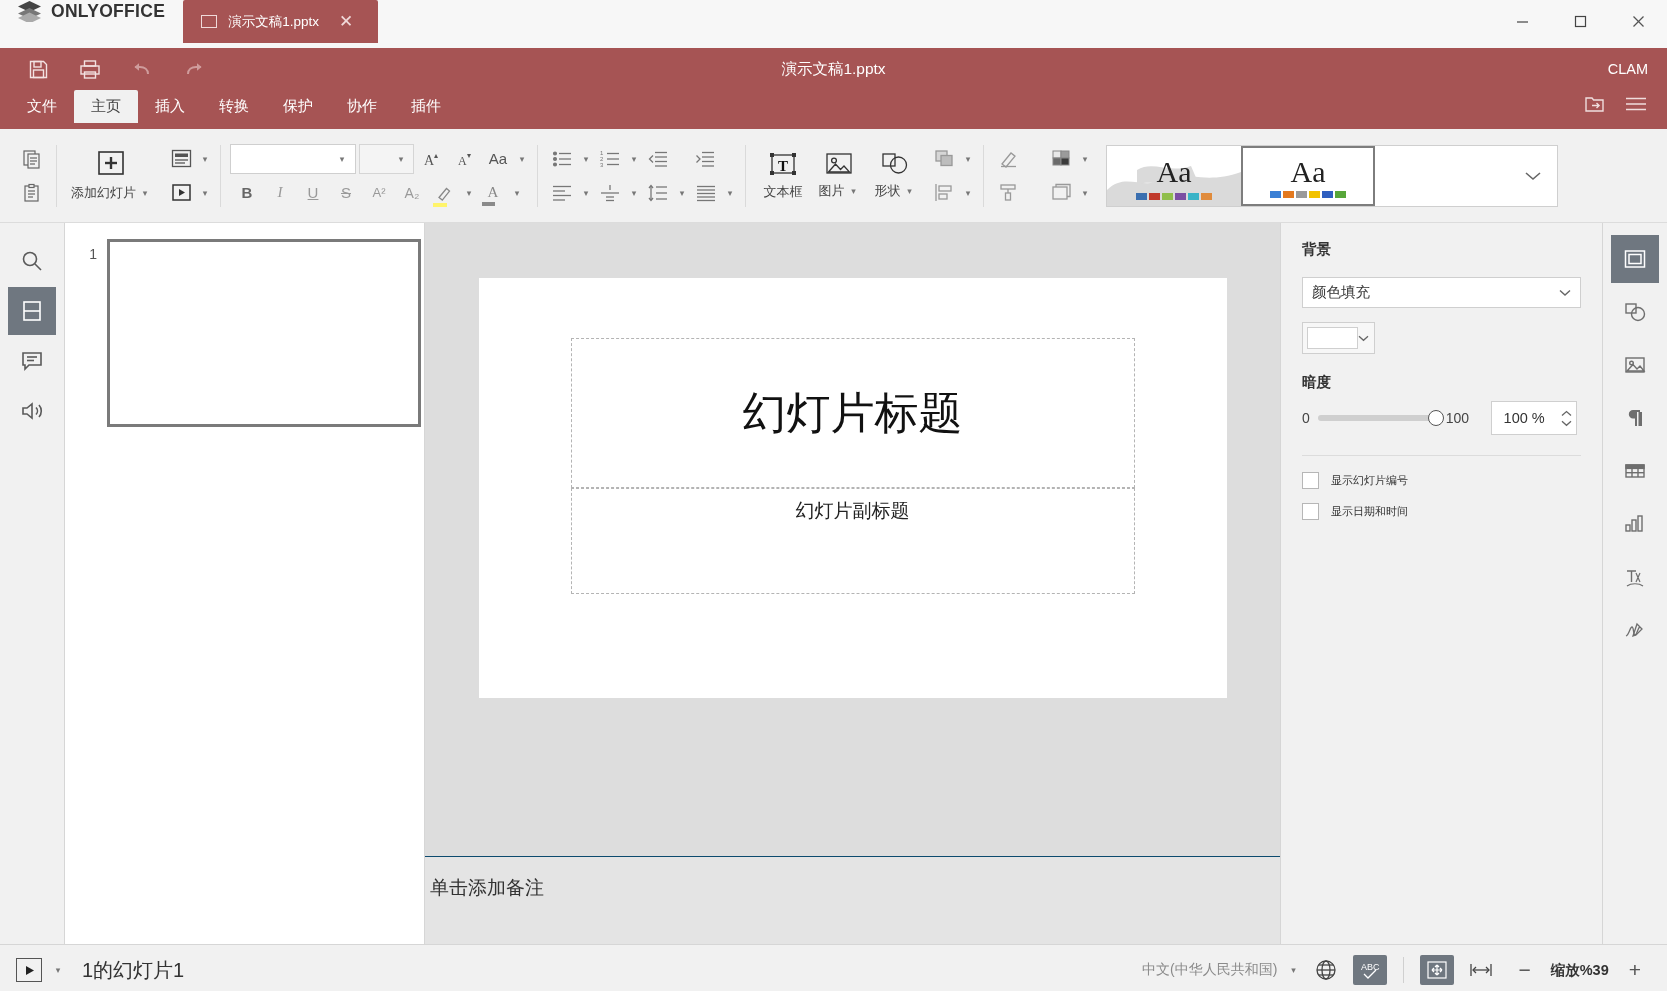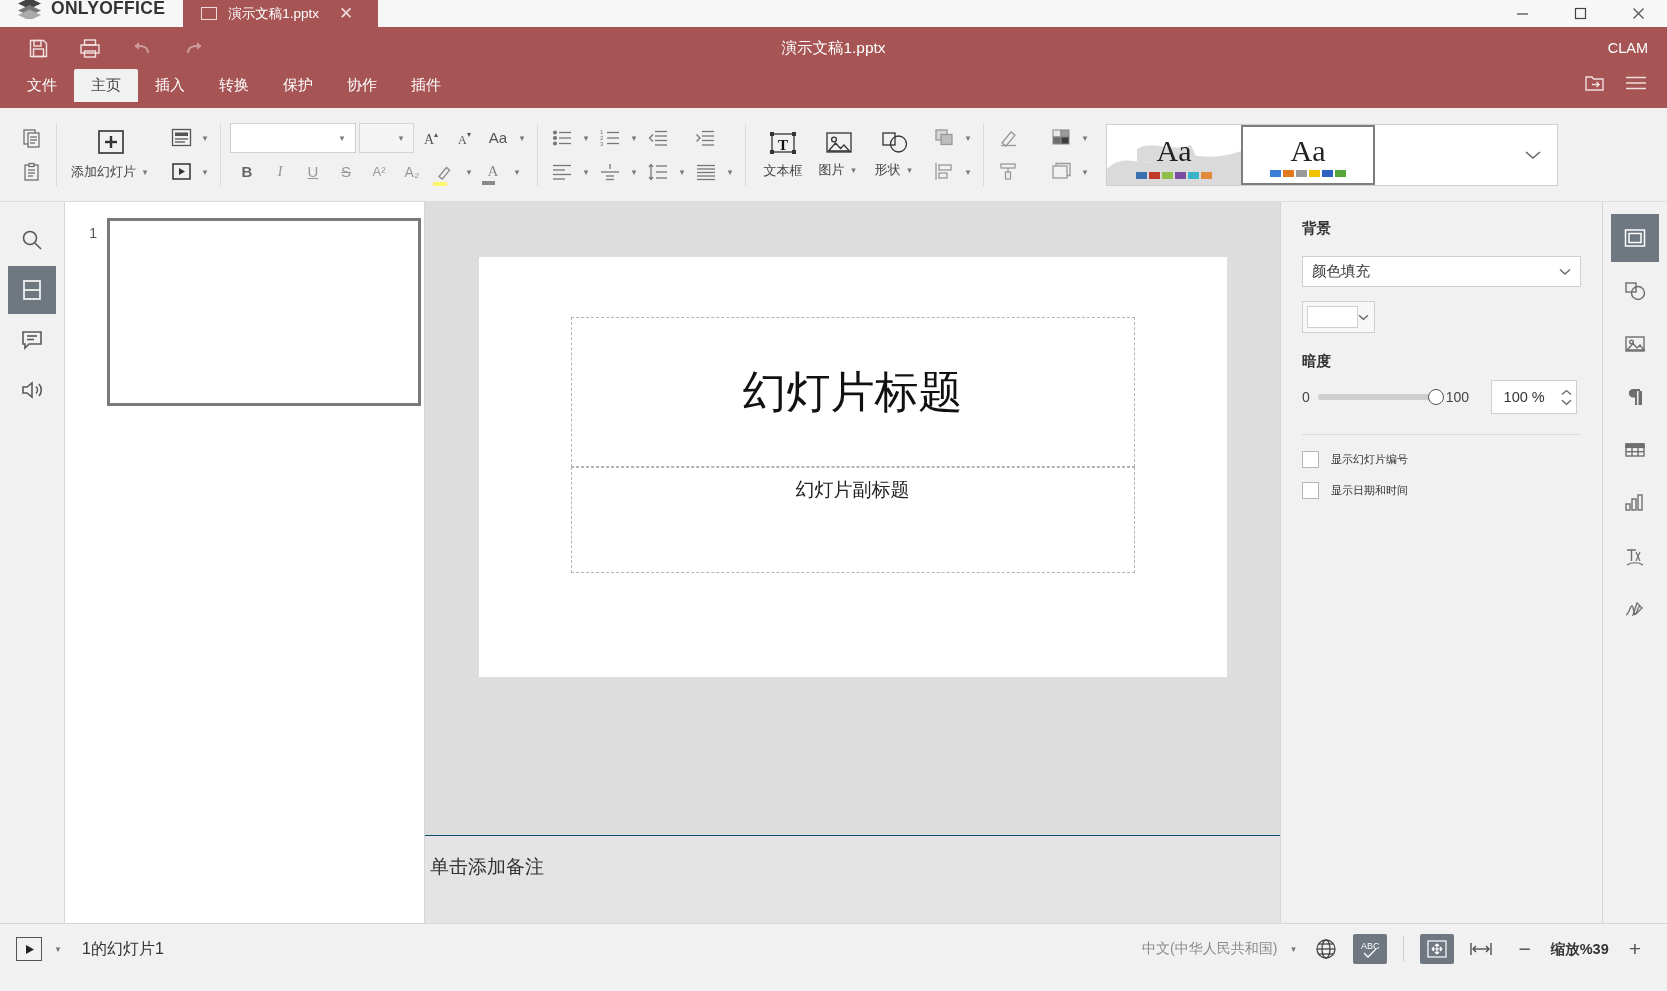--- a/index.html
+++ b/index.html
@@ -1,21 +1,21 @@
 <!DOCTYPE html>
 <html><head>
 <meta charset="utf-8">
 <style>
   * { box-sizing: border-box; margin:0; padding:0; }
   html,body{ width:1667px; height:991px; overflow:hidden;
     font-family:"Liberation Sans","DejaVu Sans",sans-serif; }
   body{ background:#f1f1f1; color:#444; }
 
   
-  .titlebar{ height:27px; background:#f7f7f7; display:flex; align-items:center;
+  .titlebar{ height:48px; background:#f7f7f7; display:flex; align-items:flex-start;
      position:relative; border-bottom:0; }
   .brand{ display:flex; align-items:center; gap:9px; padding:0 18px 11px 17px; }
   .brand-logo{ width:25px; height:22px; position:relative; }
   .brand-name{ font-size:17.5px; font-weight:bold; color:#333; letter-spacing:.3px; }
 
   .doc-tab{ position:relative; height:43px; min-width:195px; background:#a65454;
      color:#fff; display:flex; align-items:center; gap:11px; padding:0 14px 0 18px;
      border-top-left-radius:2px; border-top-right-radius:2px; }
   .doc-tab .tab-ico{ width:16px; height:13px; border:1.6px solid #f0dada; }
   .doc-tab .tab-label{ font-size:13.5px; color:#fff; white-space:nowrap; }
@@ -138,21 +138,21 @@
      display:flex; flex-direction:column; align-items:center; padding-top:12px; gap:5px; }
   .rb-item{ width:48px; height:48px; display:flex; align-items:center; justify-content:center;
      cursor:pointer; color:#6e6e6e; }
   .rb-item.active{ background:#6f7780; color:#fff; }
 
   
   .status{ height:51px; background:#f1f1f1; border-top:1px solid #d6d6d6; display:flex;
      align-items:center; padding:0 16px; gap:10px; }
   .st-btn{ width:26px; height:24px; border:1.6px solid #555; display:flex; align-items:center;
      justify-content:center; cursor:pointer; font-size:10px; color:#333; }
-  .st-text{ font-size:16px; color:#333; }
+  .st-text{ font-size:20px; color:#333; }
   .st-spacer{ flex:1; }
   .st-lang{ font-size:14px; color:#8a8a8a; }
   .st-ico{ width:34px; height:30px; display:flex; align-items:center; justify-content:center;
      cursor:pointer; color:#555; }
   .st-ico.boxed{ background:#6f7780; color:#fff; border-radius:2px; }
   .st-sep{ width:1px; height:26px; background:#d0d0d0; margin:0 6px; }
   .st-zoom{ font-size:14.5px; color:#333; font-weight:bold; }
   .st-pm{ font-size:21px; color:#555; cursor:pointer; padding:0 10px; }
   svg{ display:block; }
 </style>

